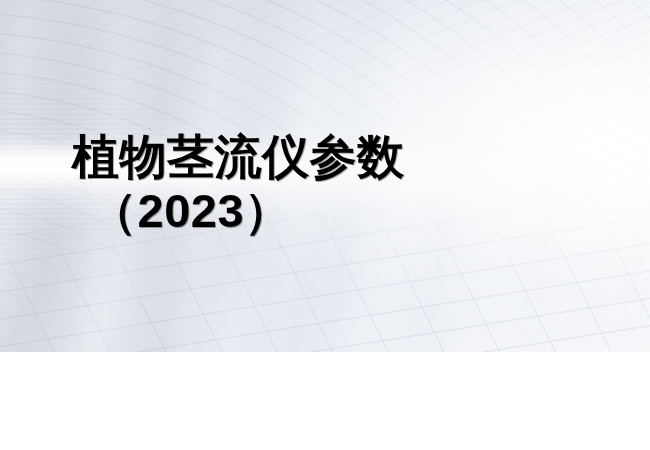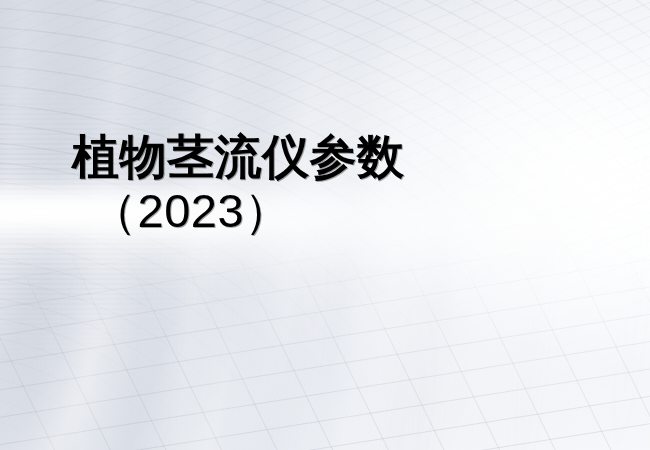--- a/index.html
+++ b/index.html
@@ -4,21 +4,21 @@
 <style>
   html, body {
     margin: 0;
     padding: 0;
     background: #ffffff;
   }
 
   #slide {
     position: relative;
     width: 650px;
-    height: 450px;
+    height: 352px;
     overflow: hidden;
     font-family: "Liberation Sans", "DejaVu Sans", sans-serif;
     background: #e3e7ed;
   }
 
   
 
   .bg-layer {
     position: absolute;
     inset: 0;
@@ -201,21 +201,21 @@
     letter-spacing: 0.5px;
     white-space: nowrap;
     text-shadow: 1px 1px 0 rgba(0,0,0,0.35);
   }
 
   .title-line-2 {
     margin: 0;
     padding-left: 18px;
     color: #000000;
     font-size: 47px;
-    font-weight: normal;
+    font-weight: bold;
     line-height: 1.16;
     letter-spacing: 0.5px;
     white-space: nowrap;
     text-shadow: 1px 1px 0 rgba(0,0,0,0.35);
   }
 </style>
 </head>
 <body>
 
 <div id="slide">

